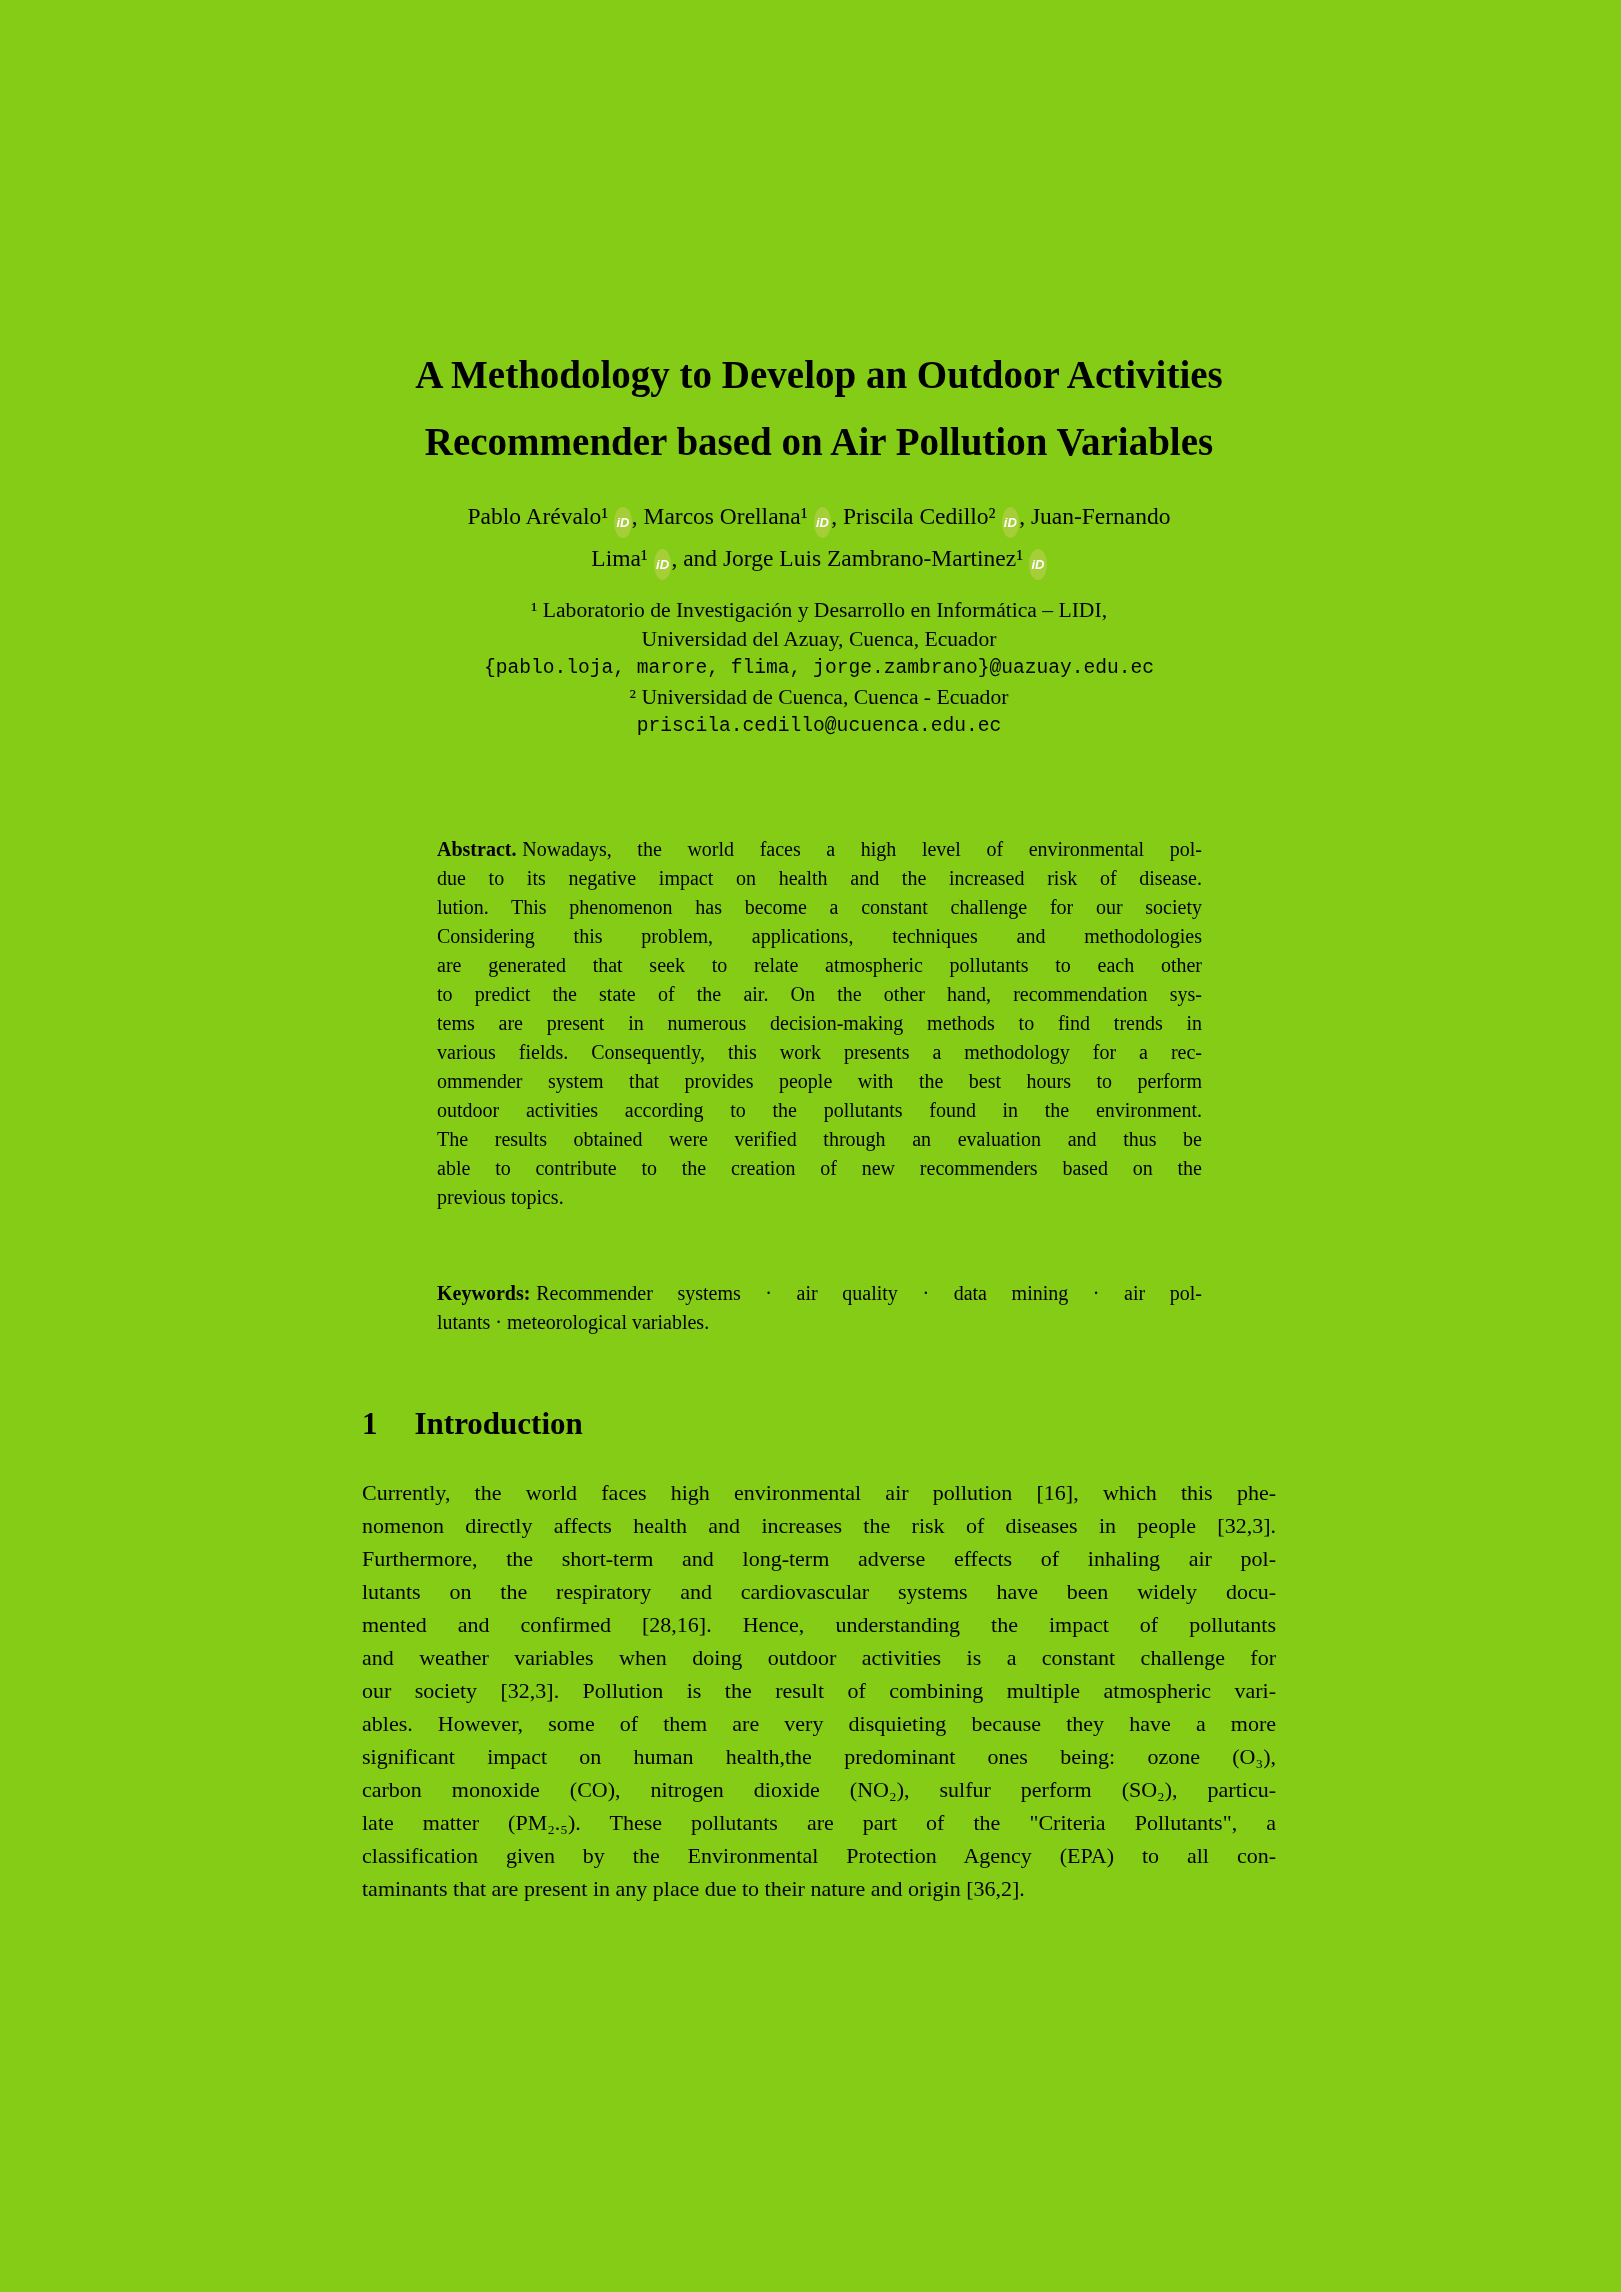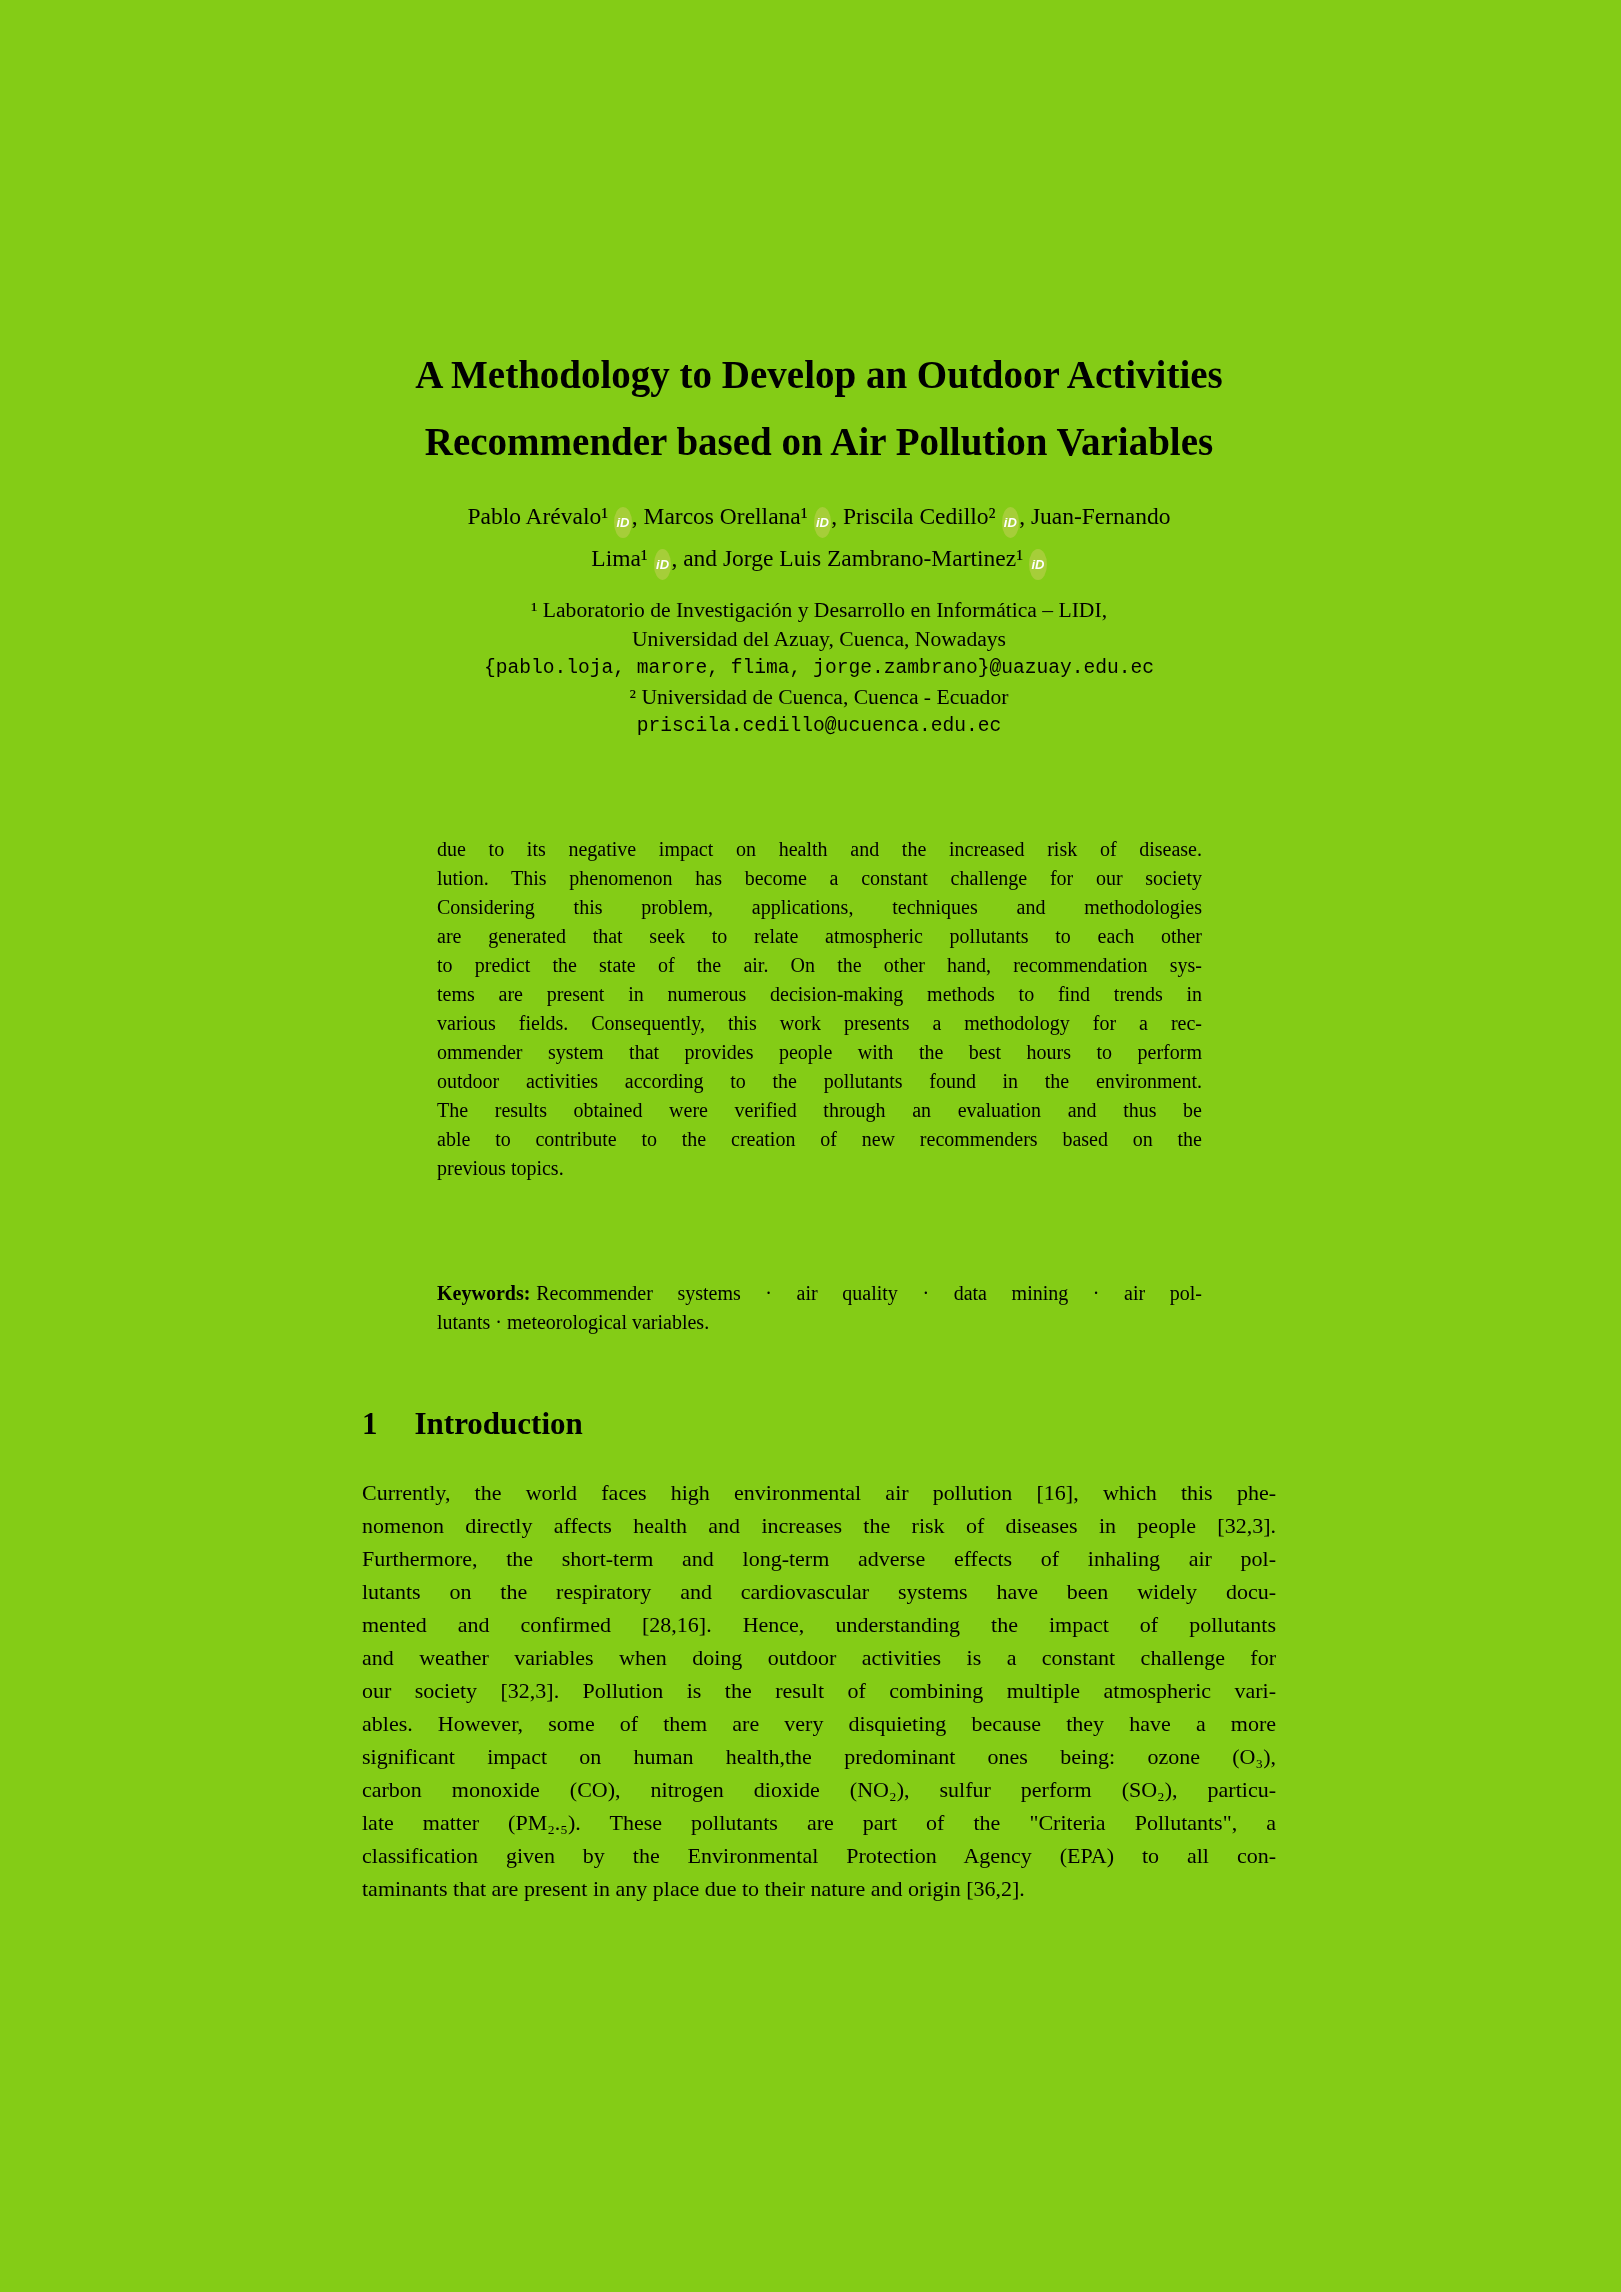--- a/index.html
+++ b/index.html
@@ -91,27 +91,28 @@
     <div>Recommender based on Air Pollution Variables</div>
   </div>
 
   <div class="block authors">
     <div id="authors-line1"><span>Pablo Arévalo¹</span><span class="orcid" style="background: rgb(166, 206, 57);">iD</span><span>, Marcos Orellana¹</span><span class="orcid" style="background: rgb(166, 206, 57);">iD</span><span>, Priscila Cedillo²</span><span class="orcid" style="background: rgb(166, 206, 57);">iD</span><span>, Juan-Fernando</span></div>
     <div id="authors-line2"><span>Lima¹</span><span class="orcid" style="background: rgb(166, 206, 57);">iD</span><span>, and Jorge Luis Zambrano-Martinez¹</span><span class="orcid" style="background: rgb(166, 206, 57);">iD</span></div>
   </div>
 
   <div class="block affil">
     <div>¹ Laboratorio de Investigación y Desarrollo en Informática – LIDI,</div>
-    <div>Universidad del Azuay, Cuenca, Nowadays</div>
+    <div>Universidad del Azuay, Cuenca, Ecuador</div>
     <div class="mono">{pablo.loja, marore, flima, jorge.zambrano}@uazuay.edu.ec</div>
     <div>² Universidad de Cuenca, Cuenca - Ecuador</div>
     <div class="mono">priscila.cedillo@ucuenca.edu.ec</div>
   </div>
 
   <div class="block abstract">
+    <div class="jline"><b class="lead">Abstract.</b><span>Nowadays, the world faces a high level of environmental pol-</span></div>
     <div class="jline">due to its negative impact on health and the increased risk of disease.</div>
     <div class="jline">lution. This phenomenon has become a constant challenge for our society</div>
     <div class="jline">Considering this problem, applications, techniques and methodologies</div>
     <div class="jline">are generated that seek to relate atmospheric pollutants to each other</div>
     <div class="jline">to predict the state of the air. On the other hand, recommendation sys-</div>
     <div class="jline">tems are present in numerous decision-making methods to find trends in</div>
     <div class="jline">various fields. Consequently, this work presents a methodology for a rec-</div>
     <div class="jline">ommender system that provides people with the best hours to perform</div>
     <div class="jline">outdoor activities according to the pollutants found in the environment.</div>
     <div class="jline">The results obtained were verified through an evaluation and thus be</div>

